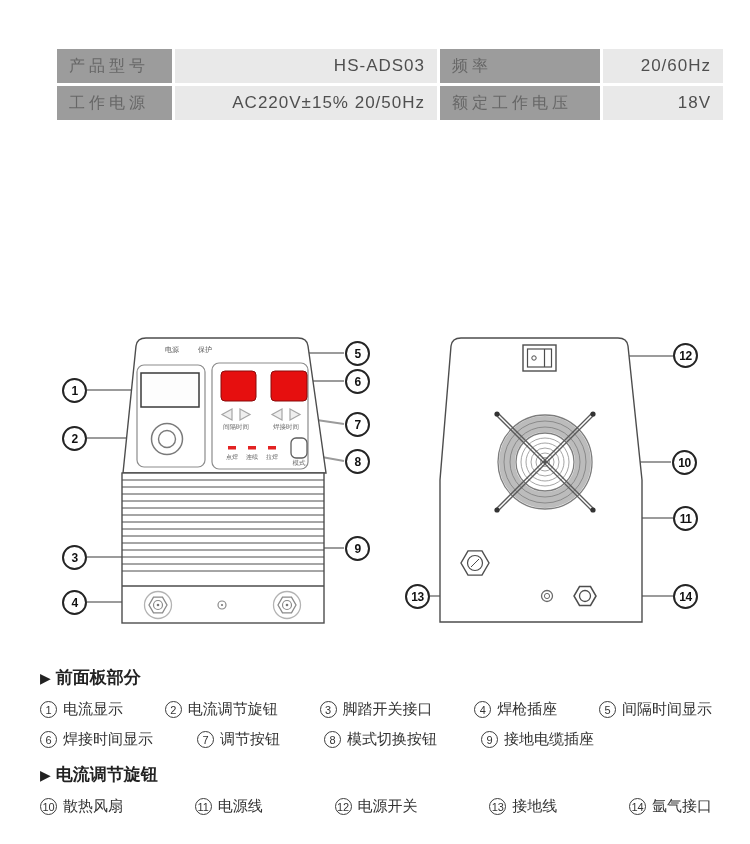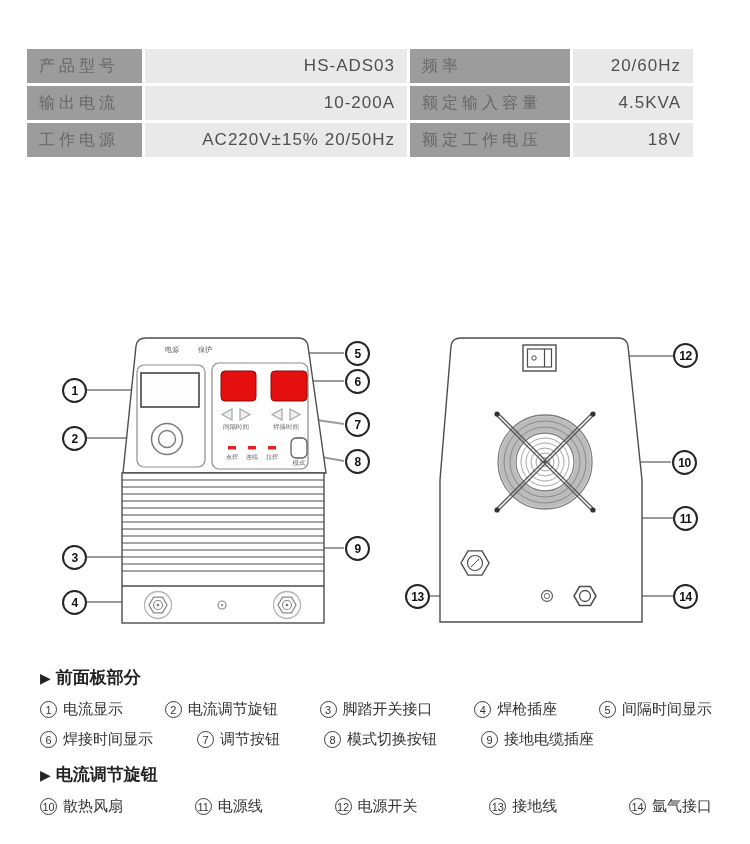--- a/index.html
+++ b/index.html
@@ -1,20 +1,20 @@
 <!DOCTYPE html>
 <html><head>
 <meta charset="utf-8">
 <style>
   html,body{margin:0;padding:0;background:#fff;}
   body{width:750px;height:844px;font-family:"Liberation Sans","DejaVu Sans",sans-serif;}
   .page{position:relative;width:750px;height:844px;background:#fff;overflow:hidden;}
 
   
-  table.spec{position:absolute;left:24px;top:46px;border-collapse:separate;border-spacing:3px;}
+  table.spec{position:absolute;left:54px;top:46px;border-collapse:separate;border-spacing:3px;}
   table.spec td{height:34px;padding:0 12px;vertical-align:middle;white-space:nowrap;}
   td.lbl{background:#9c9c9c;color:#676767;font-size:16px;letter-spacing:4px;}
   td.val{background:#e9e9e9;color:#4f4f4f;font-size:17px;letter-spacing:1px;text-align:right;}
   .w1{width:91px;} .w2{width:238px;} .w3{width:136px;margin-top:24px;} .w4{width:96px;}
 
   
   svg.diagram{position:absolute;left:0;top:325px;}
   .co{position:absolute;width:25px;height:25px;box-sizing:border-box;border:2px solid #242424;
       border-radius:50%;background:#fff;display:flex;align-items:center;justify-content:center;
       font-size:12px;font-weight:bold;color:#111;letter-spacing:-0.5px;z-index:3;}
@@ -36,26 +36,20 @@
 
 <div class="page">
 
   <table class="spec">
     <tbody>
         <tr>
       <td class="lbl w1">产品型号</td>
       <td class="val w2">HS-ADS03</td>
       <td class="lbl w3">频率</td>
       <td class="val w4">20/60Hz</td>
-    </tr>
-    <tr>
-      <td class="lbl w1">输出电流</td>
-      <td class="val w2">10-200A</td>
-      <td class="lbl w3">额定输入容量</td>
-      <td class="val w4">4.5KVA</td>
     </tr>
     <tr>
       <td class="lbl w1">工作电源</td>
       <td class="val w2">AC220V±15% 20/50Hz</td>
       <td class="lbl w3">额定工作电压</td>
       <td class="val w4">18V</td>
     </tr>
   </tbody>
     </table>
 

